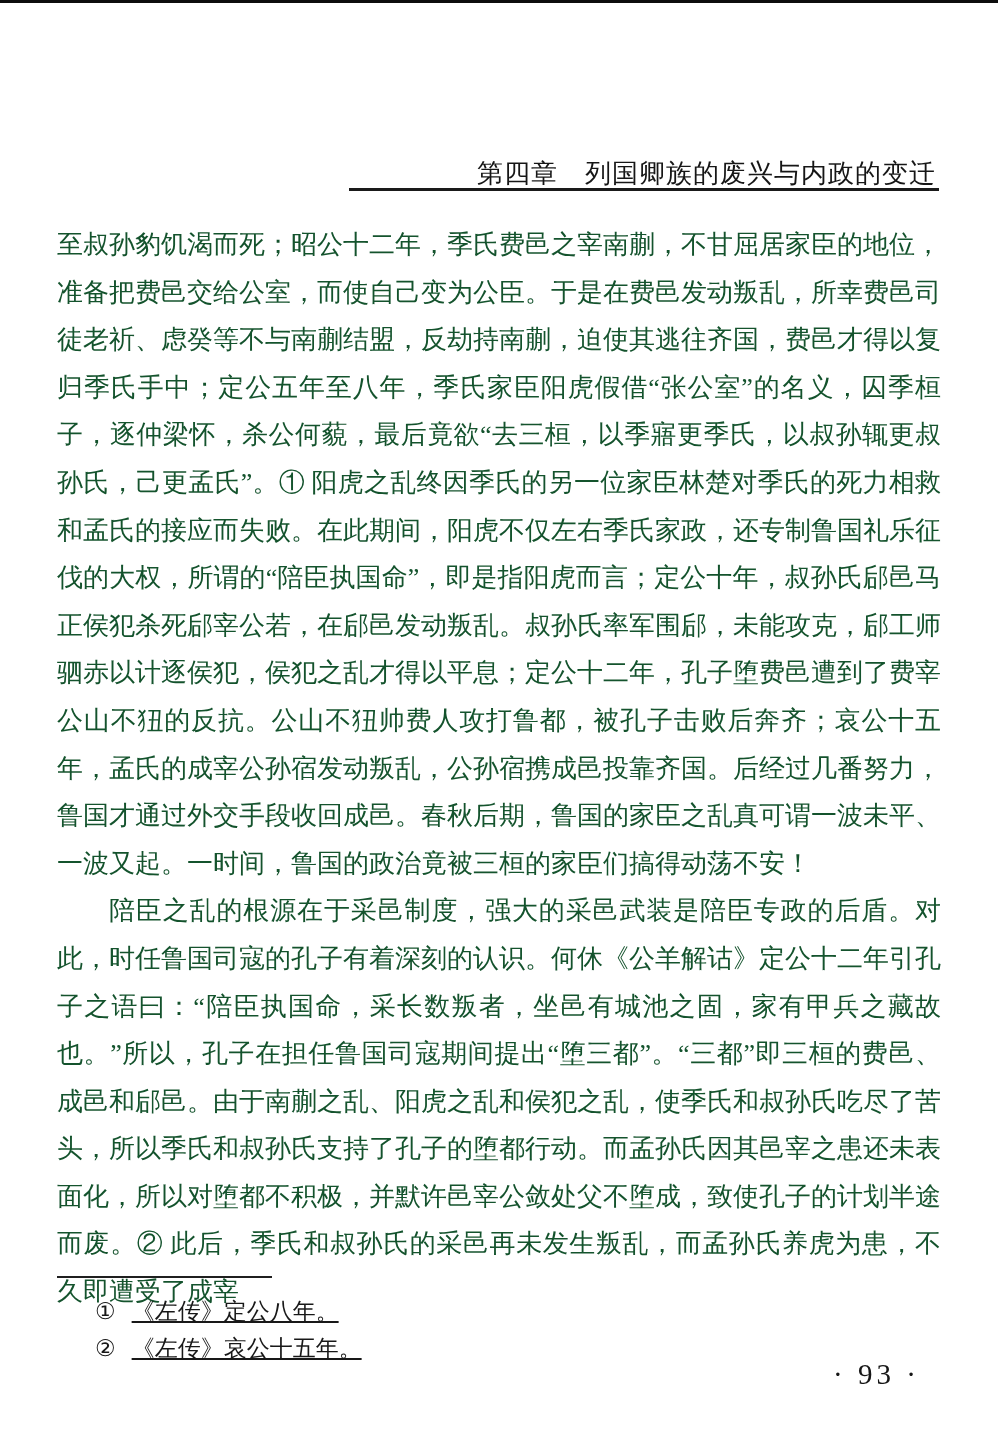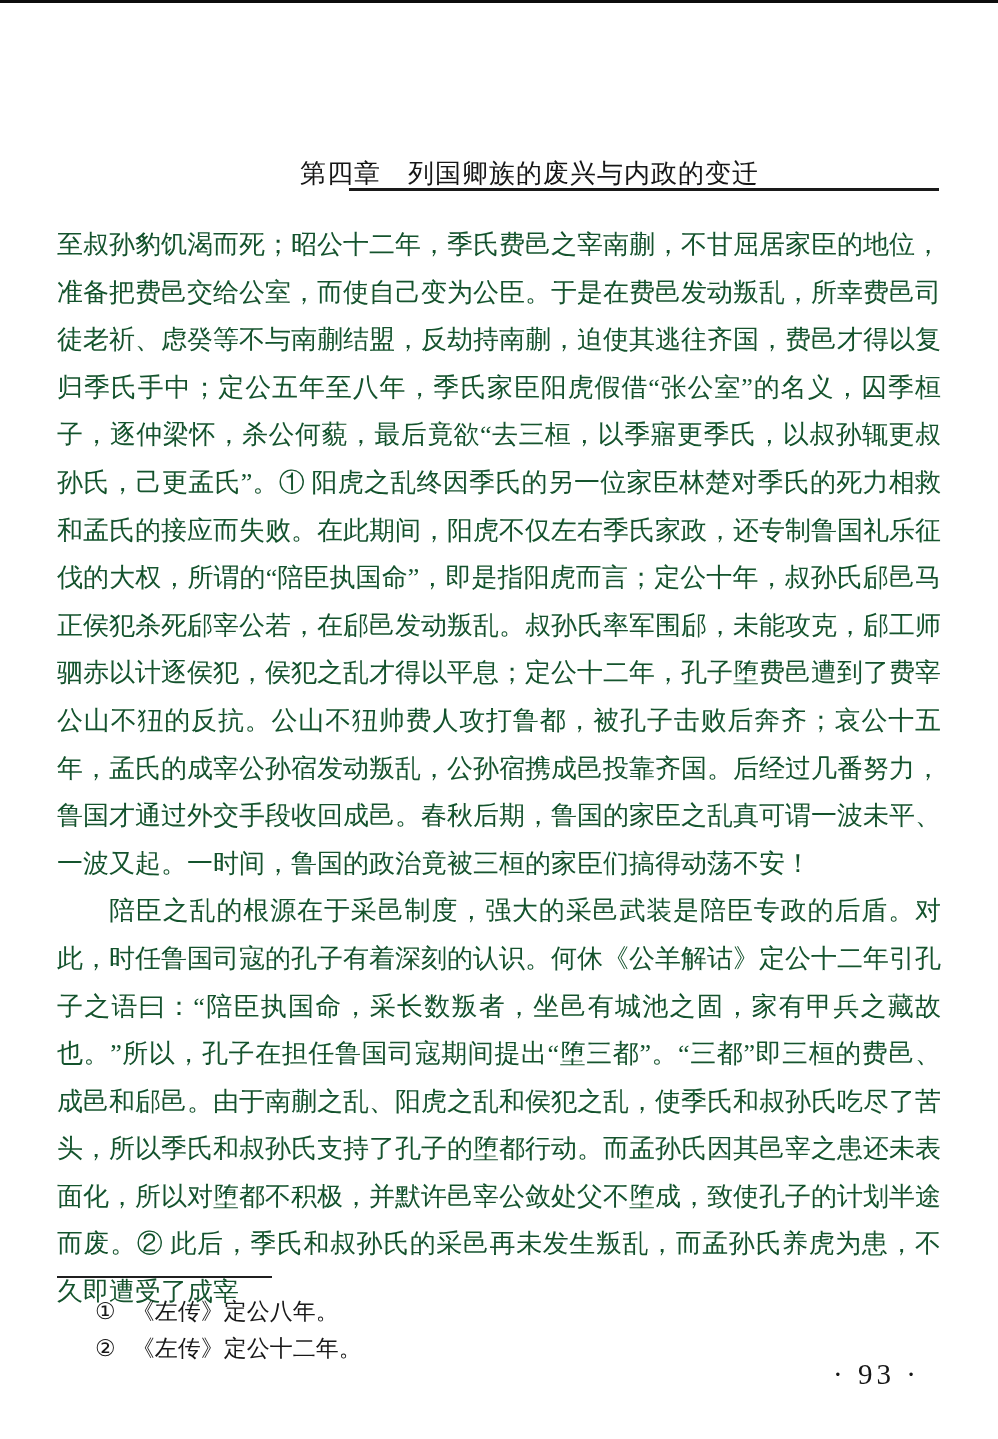--- a/index.html
+++ b/index.html
@@ -17,21 +17,21 @@
     position: absolute;
     top: 0; left: 0;
     width: 998px; height: 3px;
     background: #0d0d0d;
   }
   .running-header {
     position: absolute;
     top: 156px;
     left: 300px;
     right: 62px;
-    text-align: left;
+    text-align: right;
     font-size: 26px;
     letter-spacing: 1px;
     color: #161616;
     white-space: nowrap;
   }
   .header-rule {
     position: absolute;
     top: 188px;
     left: 349px;
     width: 590px;
@@ -64,20 +64,21 @@
     position: absolute;
     top: 1293px;
     left: 95px;
     width: 560px;
     font-size: 23px;
     color: #181818;
   }
   .footnote-item {
     line-height: 37px;
     white-space: nowrap;
+    text-decoration: underline;
   }
   .footnote-marker {
     display: inline-block;
     margin-right: 16px;
   }
   .page-number {
     position: absolute;
     top: 1358px;
     left: 812px;
     font-size: 29px;
@@ -102,17 +103,17 @@
   <div class="para indented">陪臣之乱的根源在于采邑制度，强大的采邑武装是陪臣专政的后盾。对此，时任鲁国司寇的孔子有着深刻的认识。何休《公羊解诂》定公十二年引孔子之语曰：“陪臣执国命，采长数叛者，坐邑有城池之固，家有甲兵之藏故也。”所以，孔子在担任鲁国司寇期间提出“堕三都”。“三都”即三桓的费邑、成邑和郈邑。由于南蒯之乱、阳虎之乱和侯犯之乱，使季氏和叔孙氏吃尽了苦头，所以季氏和叔孙氏支持了孔子的堕都行动。而孟孙氏因其邑宰之患还未表面化，所以对堕都不积极，并默许邑宰公敛处父不堕成，致使孔子的计划半途而废。② 此后，季氏和叔孙氏的采邑再未发生叛乱，而孟孙氏养虎为患，不久即遭受了成宰</div>
 </div>
 
 <div class="footnote-divider"></div>
 
 <div class="footnotes">
   <div class="footnote-item">
     <span class="footnote-marker">①</span><span>《左传》定公八年。</span>
   </div>
   <div class="footnote-item">
-    <span class="footnote-marker">②</span><span>《左传》定公十二年。</span>
+    <span class="footnote-marker">②</span><span>《左传》哀公十五年。</span>
   </div>
 </div>
 
 <div class="page-number">· 93 ·</div>
 
 </body></html>

